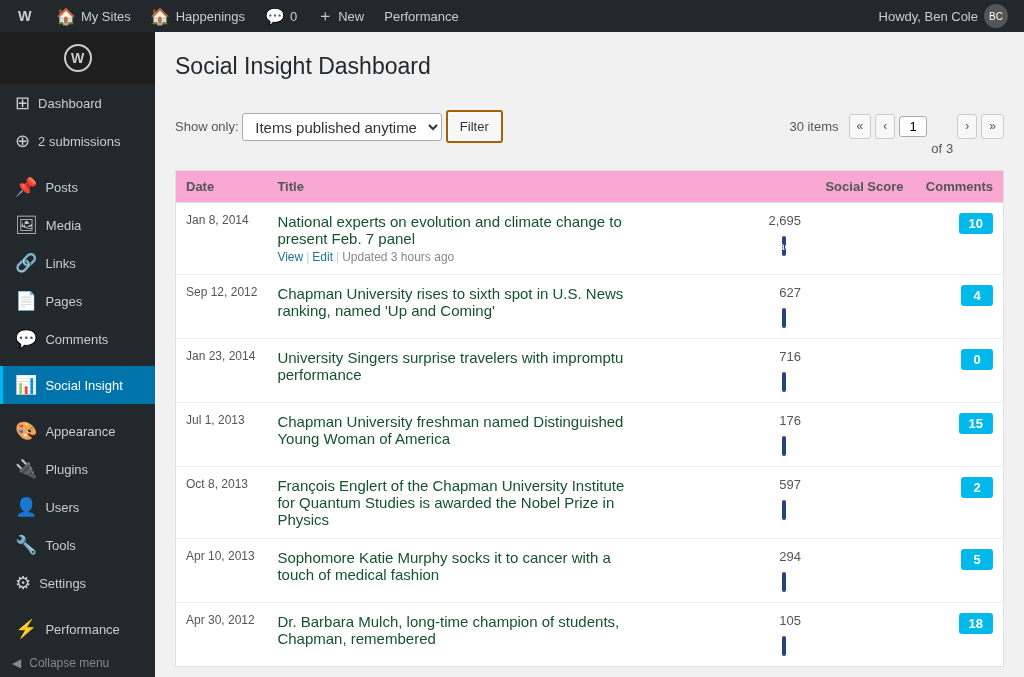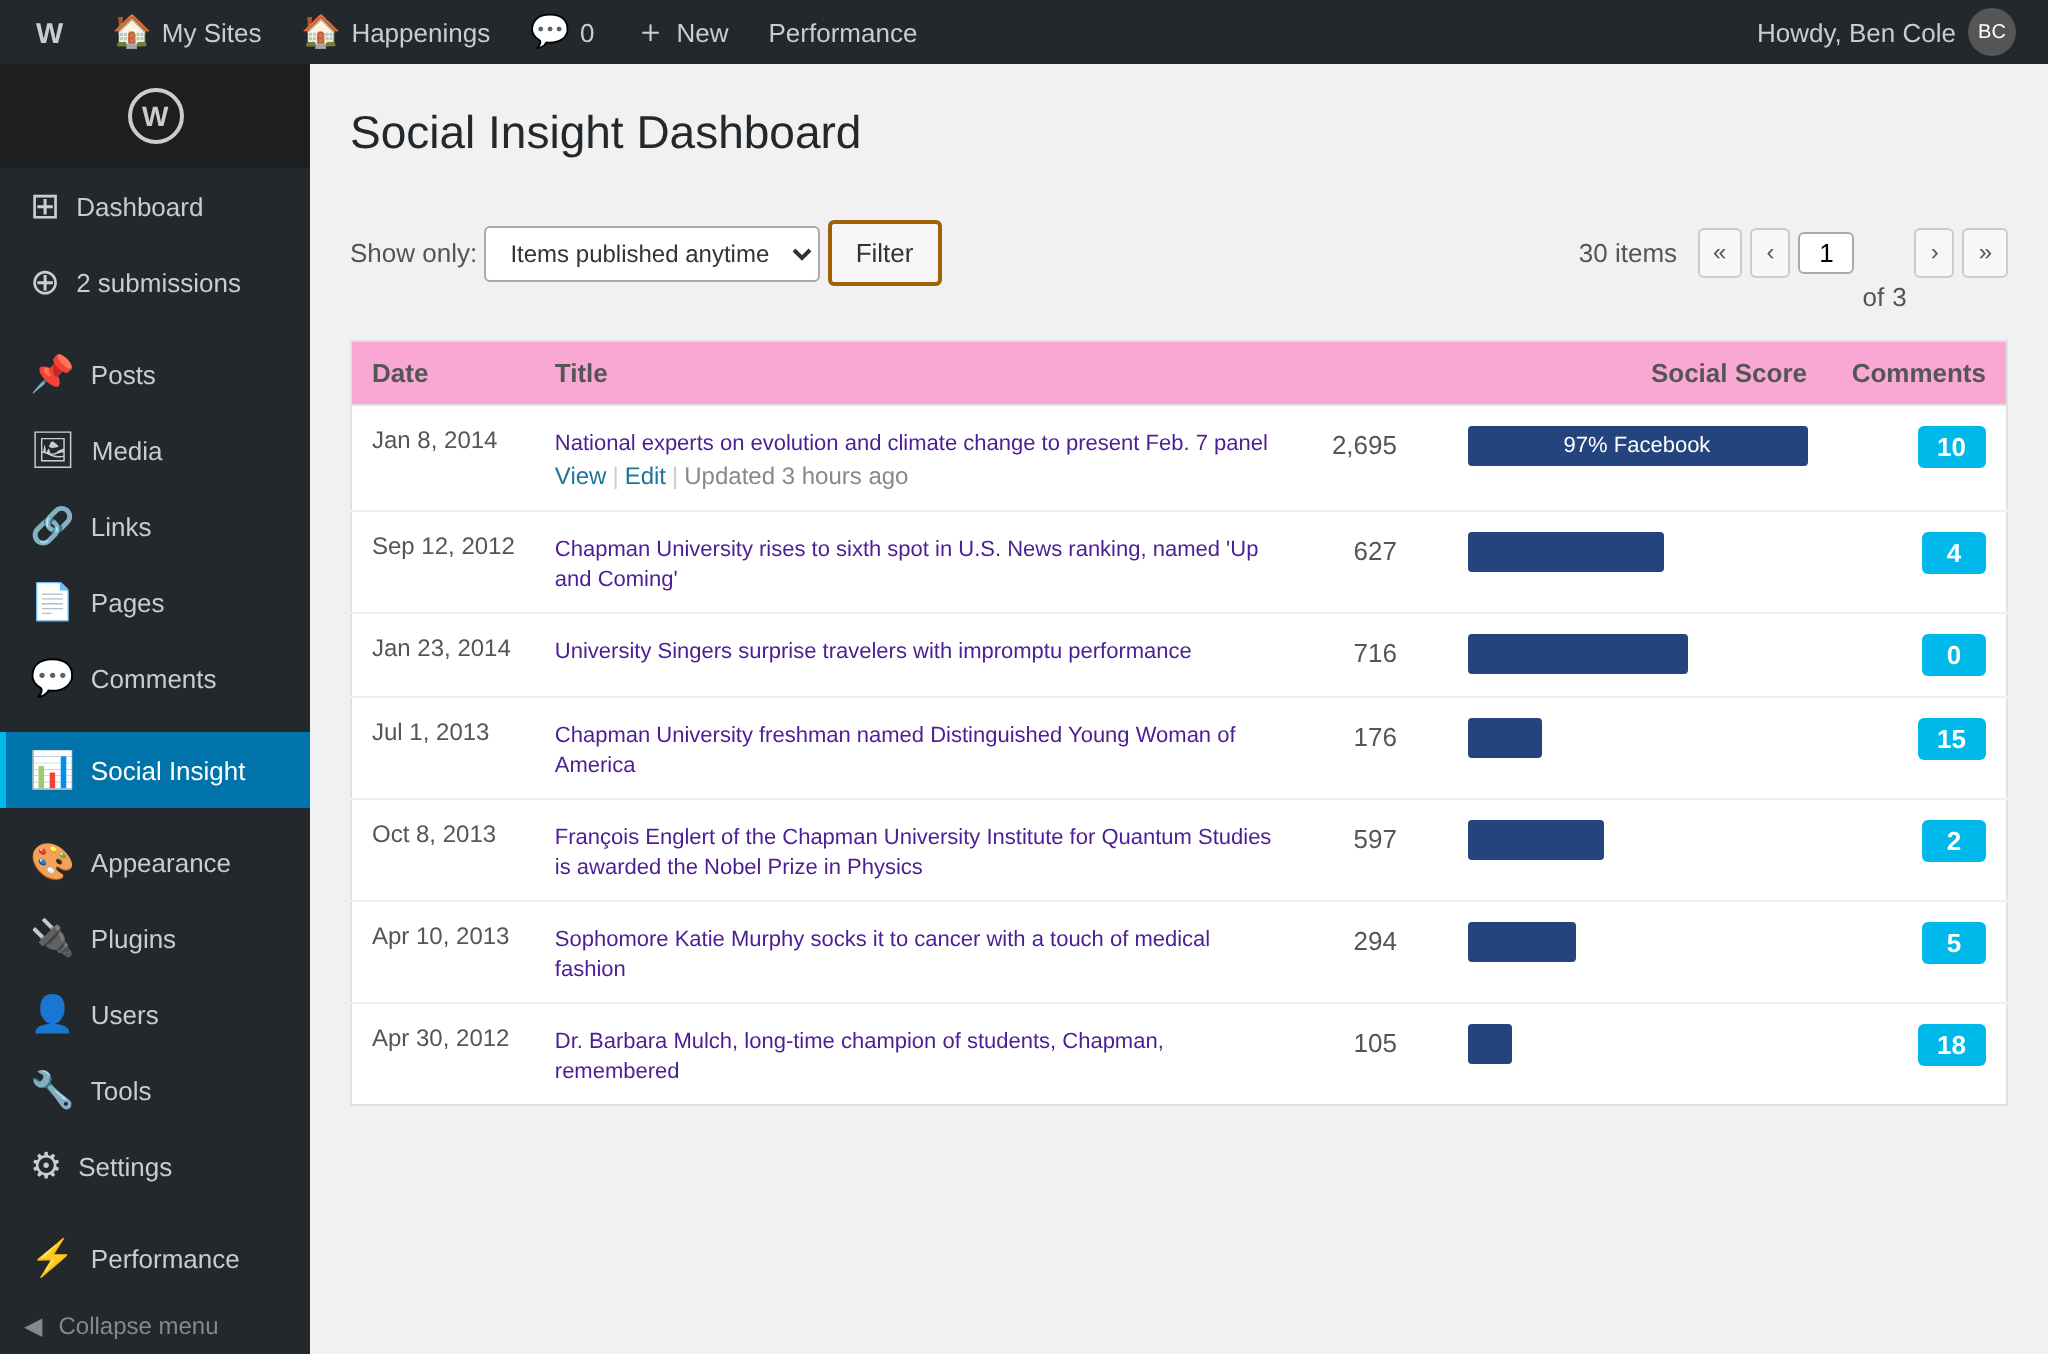--- a/index.html
+++ b/index.html
@@ -122,21 +122,21 @@
       font-weight: 400;
       color: #23282d;
       line-height: 1.3;
     }
     .filter-label {
       font-size: 13px;
       color: #555;
     }
     .filter-select {
       padding: 4px 8px;
-      font-size: 12px;
+      font-size: 15px;
       border: 1px solid #aaa;
       background: #fff;
       color: #333;
       border-radius: 3px;
       cursor: pointer;
       height: 28px;
     }
     .filter-button {
       padding: 4px 12px;
       background: #f7f7f7;
@@ -212,42 +212,43 @@
     .col-date { width: 88px; }
     .col-score { width: 260px; text-align: right; }
     .col-comments { width: 90px; text-align: right; }
 
     .date-cell {
       font-size: 12px;
       color: #555;
       white-space: nowrap;
     }
     .title-cell a {
-      color: #4c1d95;
+      color: #14532d;
       text-decoration: none;
-      font-size: 11px;
+      font-size: 15px;
     }
     .title-actions {
       font-size: 12px;
       color: #888;
       margin-top: 3px;
     }
     .title-actions a {
       color: #21759b;
       text-decoration: none;
       font-size: 12px;
     }
     .title-actions .sep { color: #ccc; margin: 0 3px; }
     .title-actions .updated { color: #888; }
 
     .score-cell {
       display: flex;
       align-items: center;
       gap: 8px;
-      justify-content: space-between;
+      justify-content: flex-start;
+      flex-direction: column;
     }
     .score-num {
       font-size: 13px;
       color: #555;
       min-width: 35px;
       text-align: right;
       flex-shrink: 0;
     }
     .score-bar-wrap {
       flex: 1;

